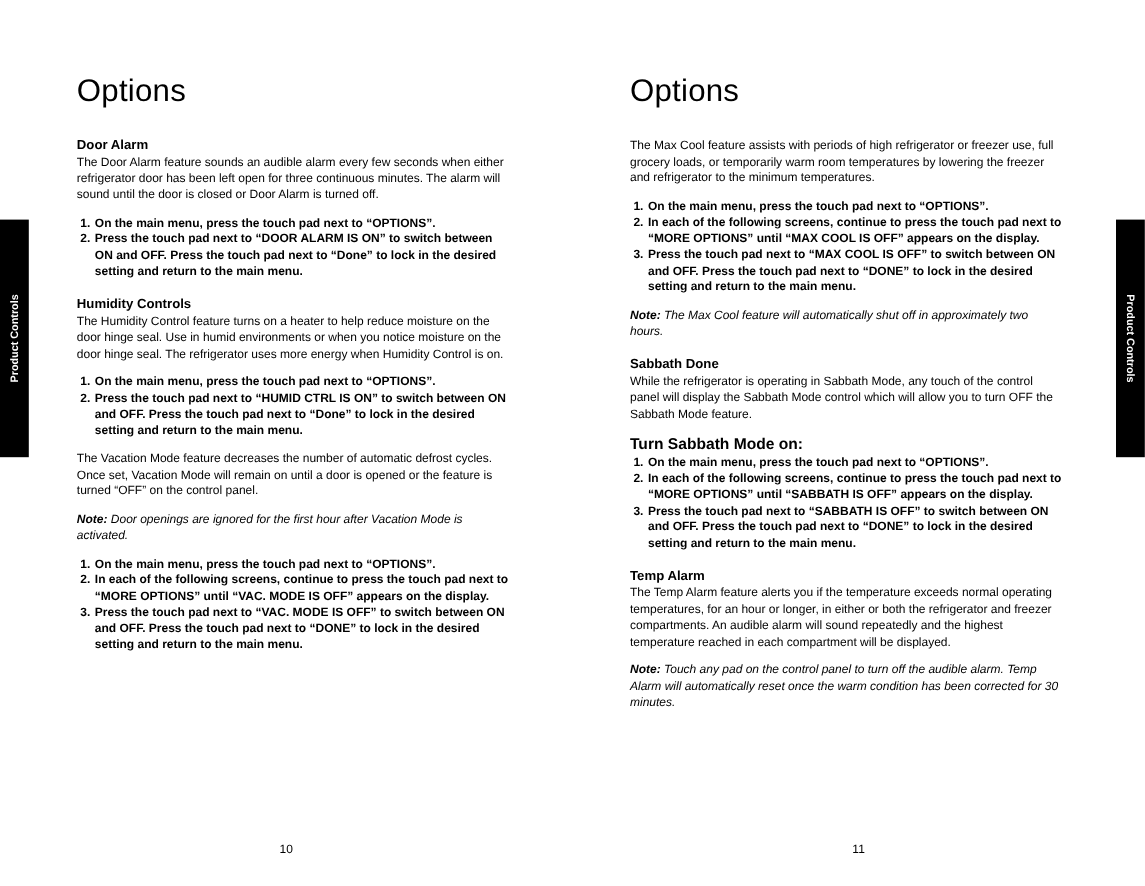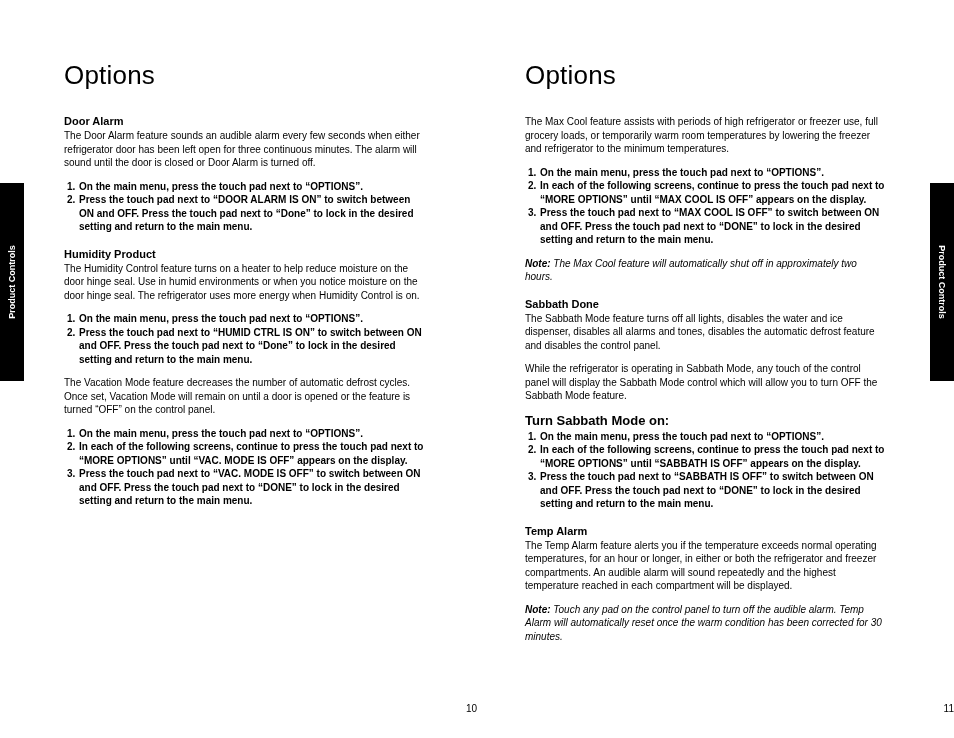--- a/index.html
+++ b/index.html
@@ -89,21 +89,21 @@
   }
   .tab.right span {
     transform: rotate(90deg);
   }
   .pagenum {
     position: absolute;
     bottom: 24px;
     font-size: 10px;
     width: 100%;
     left: 0;
-    text-align: right;
+    text-align: center;
   }
   .page .content { max-width: 360px; }
   .page.right .content { max-width: 360px; }
 </style>
 </head>
 <body>
 
 <div class="tab left">
     <span>Product Controls</span>
   </div>
@@ -117,28 +117,29 @@
     <div class="content">
       <h1>Options</h1>
 
       <h2>Door Alarm</h2>
       <p>The Door Alarm feature sounds an audible alarm every few seconds when either refrigerator door has been left open for three continuous minutes. The alarm will sound until the door is closed or Door Alarm is turned off.</p>
       <ol>
         <li>On the main menu, press the touch pad next to “OPTIONS”.</li>
         <li>Press the touch pad next to “DOOR ALARM IS ON” to switch between ON and OFF. Press the touch pad next to “Done” to lock in the desired setting and return to the main menu.</li>
       </ol>
 
-      <h2>Humidity Product</h2>
+      <h2>Humidity Controls</h2>
       <p>The Humidity Control feature turns on a heater to help reduce moisture on the door hinge seal. Use in humid environments or when you notice moisture on the door hinge seal. The refrigerator uses more energy when Humidity Control is on.</p>
       <ol>
         <li>On the main menu, press the touch pad next to “OPTIONS”.</li>
         <li>Press the touch pad next to “HUMID CTRL IS ON” to switch between ON and OFF. Press the touch pad next to “Done” to lock in the desired setting and return to the main menu.</li>
       </ol>
 
       <p>The Vacation Mode feature decreases the number of automatic defrost cycles. Once set, Vacation Mode will remain on until a door is opened or the feature is turned “OFF” on the control panel.</p>
+      <p class="note"><span class="note-label">Note:</span> <span>Door openings are ignored for the first hour after Vacation Mode is activated.</span></p>
       <ol>
         <li>On the main menu, press the touch pad next to “OPTIONS”.</li>
         <li>In each of the following screens, continue to press the touch pad next to “MORE OPTIONS” until “VAC. MODE IS OFF” appears on the display.</li>
         <li>Press the touch pad next to “VAC. MODE IS OFF” to switch between ON and OFF. Press the touch pad next to “DONE” to lock in the desired setting and return to the main menu.</li>
       </ol>
     </div>
     <div class="pagenum">10</div>
   </div>
 
   <div class="page right">
@@ -147,21 +148,20 @@
 
       <p>The Max Cool feature assists with periods of high refrigerator or freezer use, full grocery loads, or temporarily warm room temperatures by lowering the freezer and refrigerator to the minimum temperatures.</p>
       <ol>
         <li>On the main menu, press the touch pad next to “OPTIONS”.</li>
         <li>In each of the following screens, continue to press the touch pad next to “MORE OPTIONS” until “MAX COOL IS OFF” appears on the display.</li>
         <li>Press the touch pad next to “MAX COOL IS OFF” to switch between ON and OFF. Press the touch pad next to “DONE” to lock in the desired setting and return to the main menu.</li>
       </ol>
       <p class="note"><span class="note-label">Note:</span> <span>The Max Cool feature will automatically shut off in approximately two hours.</span></p>
 
       <h2>Sabbath Done</h2>
-      <p>The Sabbath Mode feature turns off all lights, disables the water and ice dispenser, disables all alarms and tones, disables the automatic defrost feature and disables the control panel.</p>
       <p>While the refrigerator is operating in Sabbath Mode, any touch of the control panel will display the Sabbath Mode control which will allow you to turn OFF the Sabbath Mode feature.</p>
       <div class="subhead">Turn Sabbath Mode on:</div>
       <ol>
         <li>On the main menu, press the touch pad next to “OPTIONS”.</li>
         <li>In each of the following screens, continue to press the touch pad next to “MORE OPTIONS” until “SABBATH IS OFF” appears on the display.</li>
         <li>Press the touch pad next to “SABBATH IS OFF” to switch between ON and OFF. Press the touch pad next to “DONE” to lock in the desired setting and return to the main menu.</li>
       </ol>
 
       <h2>Temp Alarm</h2>
       <p>The Temp Alarm feature alerts you if the temperature exceeds normal operating temperatures, for an hour or longer, in either or both the refrigerator and freezer compartments. An audible alarm will sound repeatedly and the highest temperature reached in each compartment will be displayed.</p>

